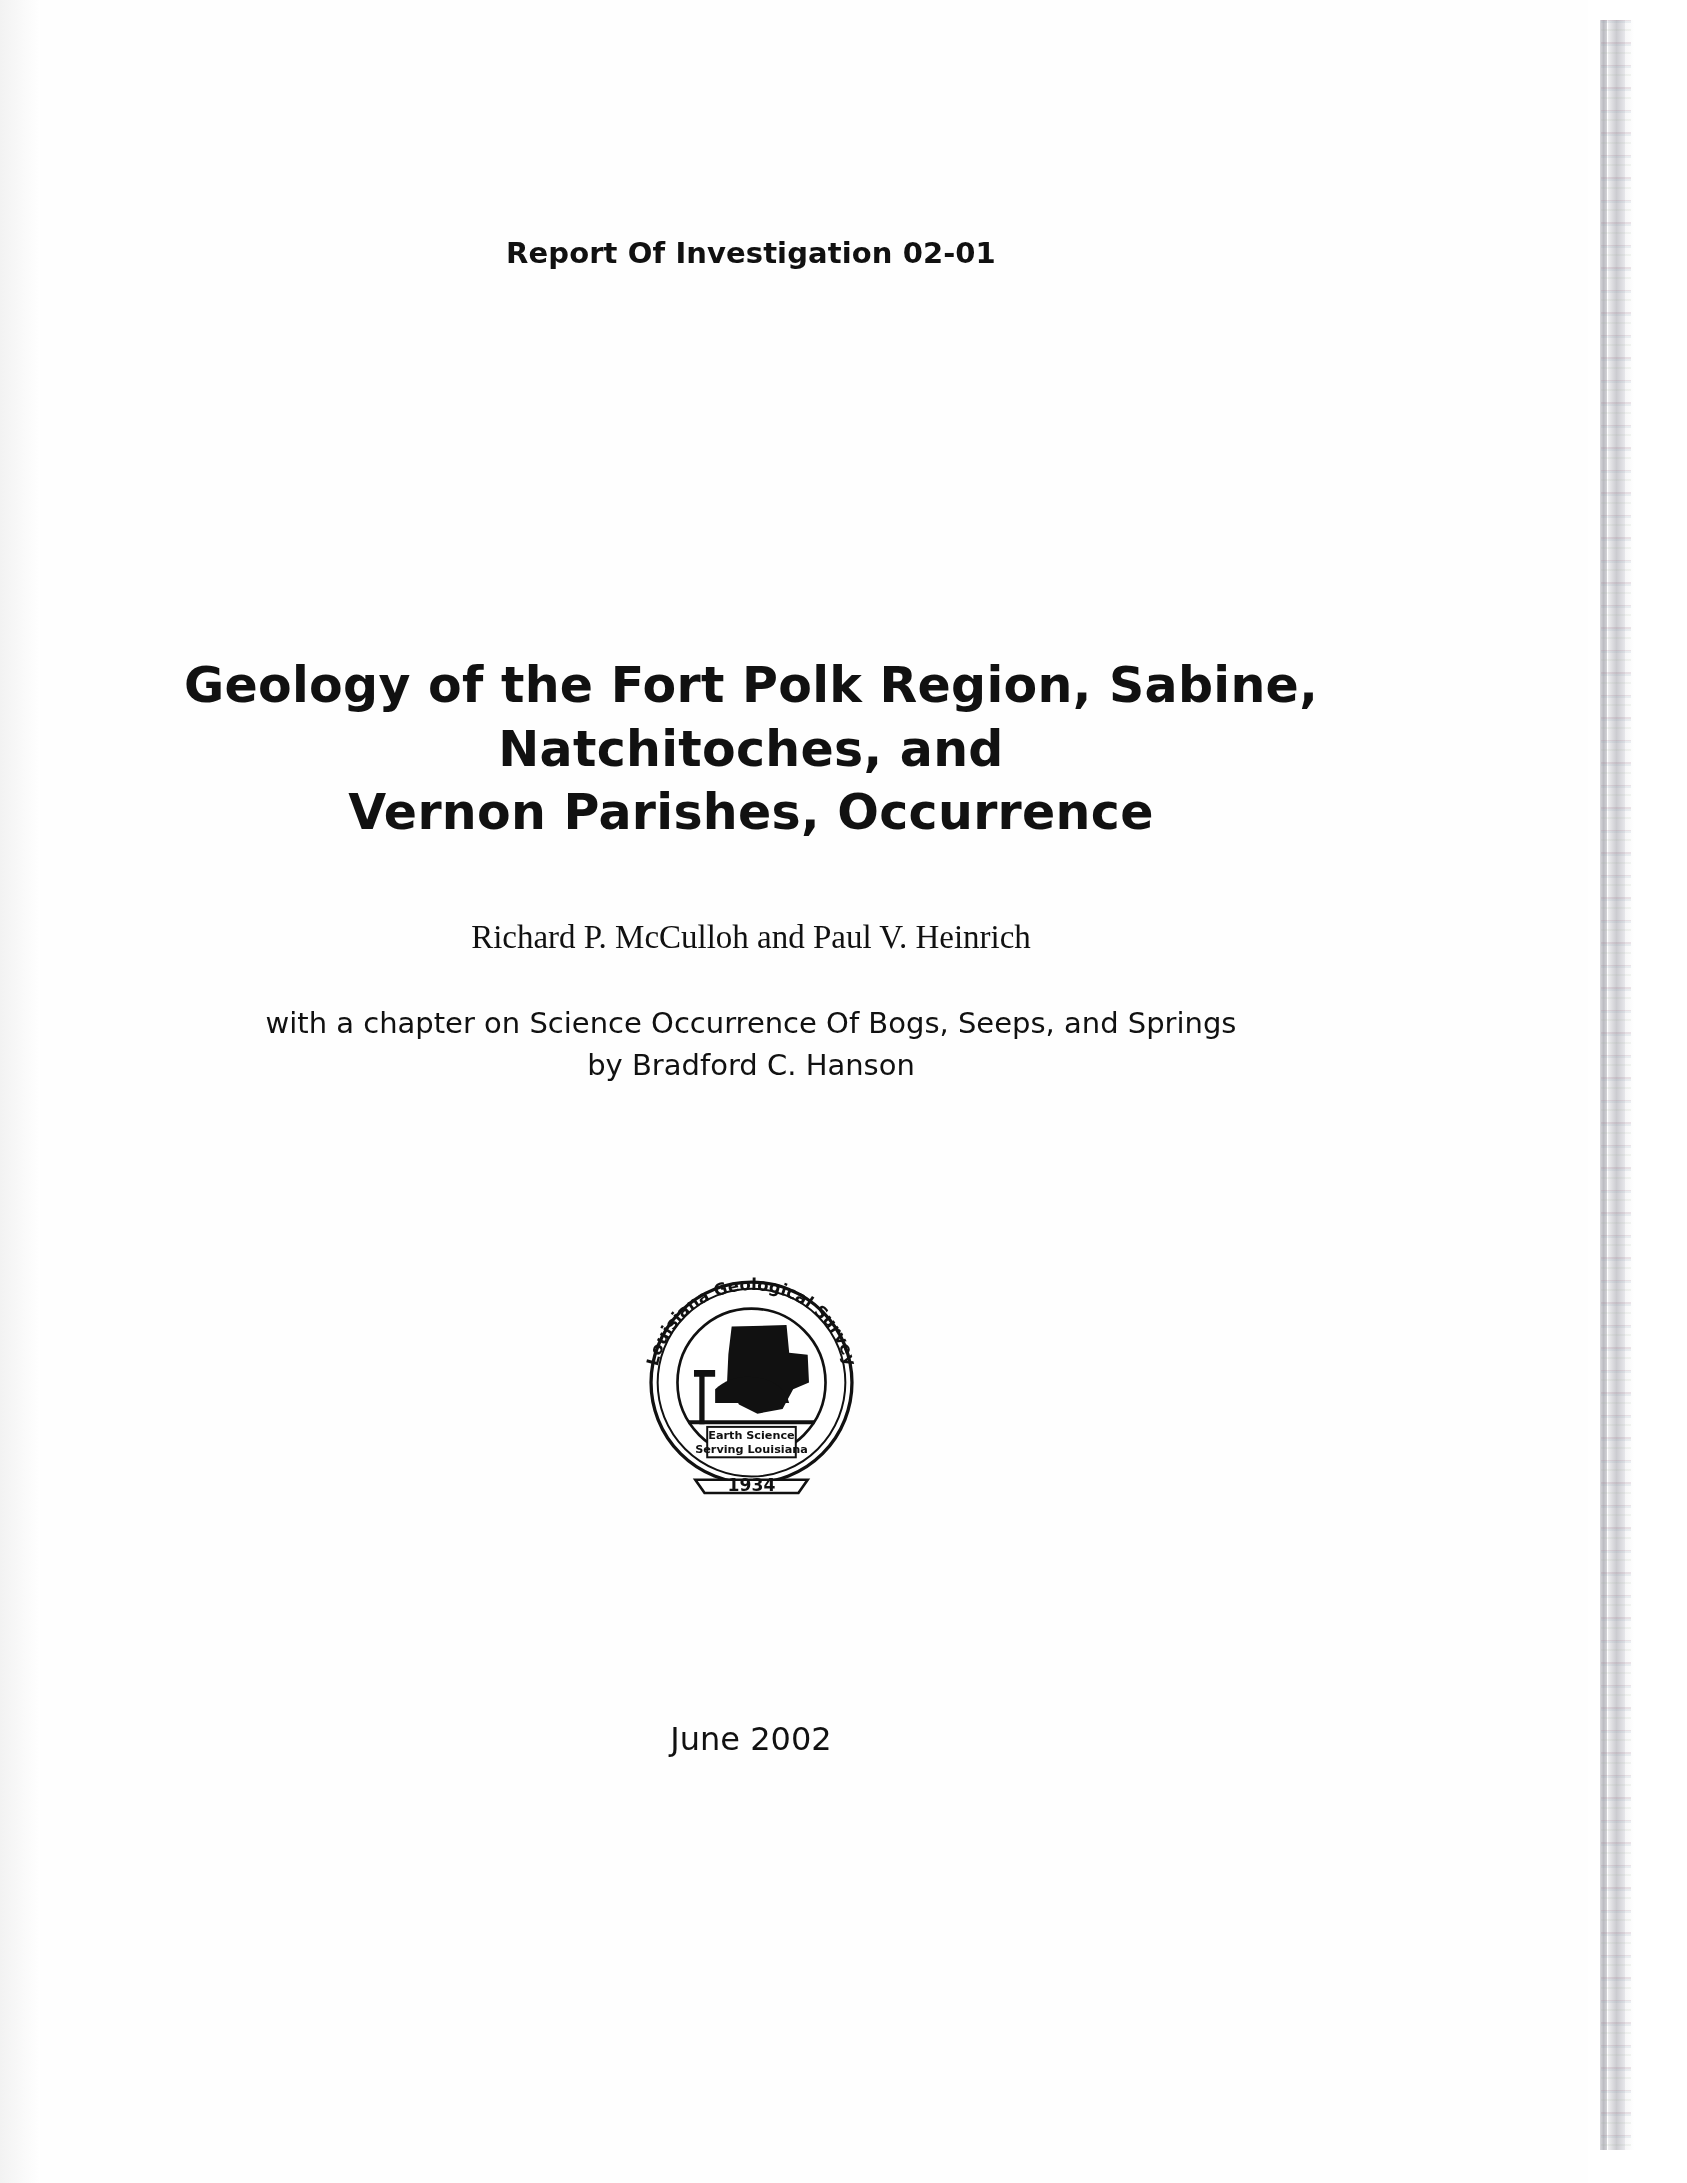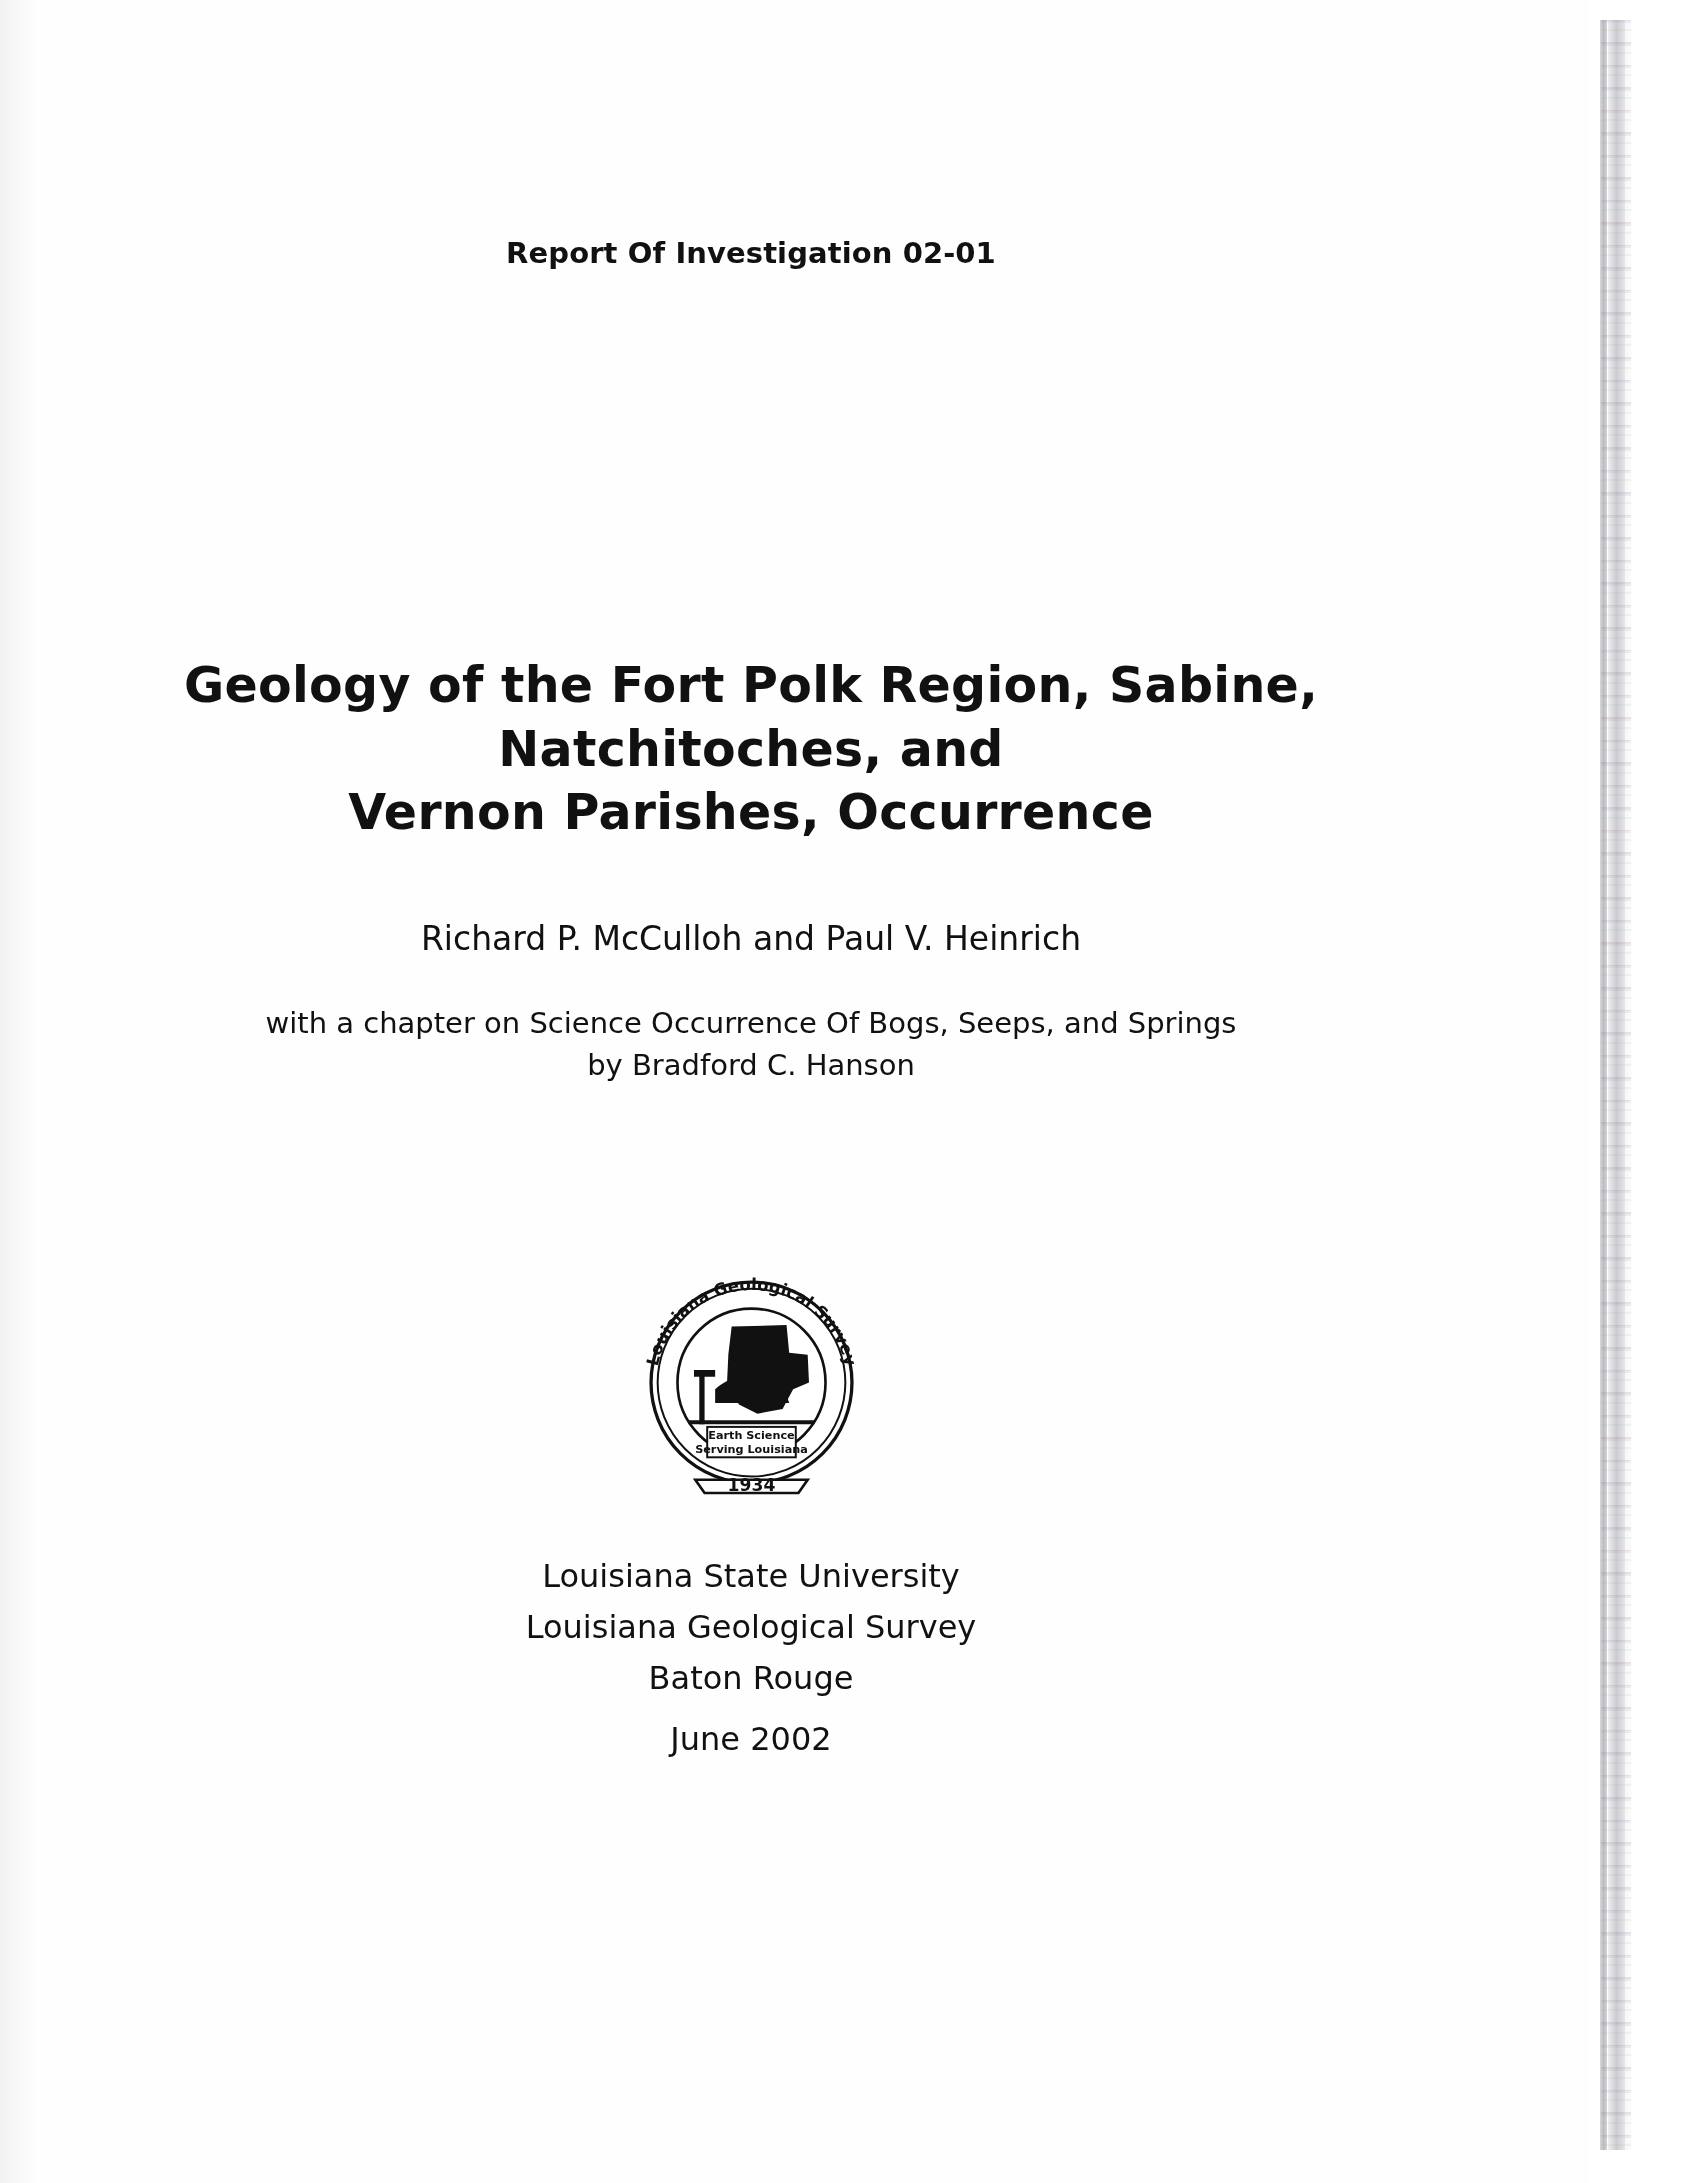--- a/index.html
+++ b/index.html
@@ -114,20 +114,21 @@
   }
 
   .authors {
     position: absolute;
     top: 903px;
     left: 0;
     width: 1502px;
     text-align: center;
     font-size: 33px;
     font-weight: normal;
+    font-family: Liberation Serif, serif;
   }
 
   .chapter-note {
     position: absolute;
     top: 986px;
     left: 0;
     width: 1502px;
     text-align: center;
     font-size: 29px;
     line-height: 1.45;
@@ -216,25 +217,20 @@
           <rect x="138" y="272" width="134" height="46" fill="#ffffff" stroke="#111111" stroke-width="3"></rect>
           <text x="205" y="290" text-anchor="middle" font-family="'DejaVu Sans', sans-serif" font-size="17" font-weight="bold" fill="#111111">Earth Science</text>
           <text x="205" y="311" text-anchor="middle" font-family="'DejaVu Sans', sans-serif" font-size="17" font-weight="bold" fill="#111111">Serving Louisiana</text>
 
           <path d="M120 352 L290 352 L276 372 L134 372 Z" fill="#ffffff" stroke="#111111" stroke-width="4"></path>
           <text x="205" y="369" text-anchor="middle" font-family="'DejaVu Sans', sans-serif" font-size="26" font-weight="bold" fill="#111111">1934</text>
         </svg>
       </div>
     </div>
 
-    <div class="publisher">
-      <div>Louisiana State University</div>
-      <div>Louisiana Geological Survey</div>
-      <div>Baton Rouge</div>
-    </div>
 
     <div class="pubdate">June 2002</div>
 
   </div>
 </div>
 
 <div class="gutter">
   <div class="band-a"></div>
   <div class="band-b"></div>
   <div class="band-c"></div>

